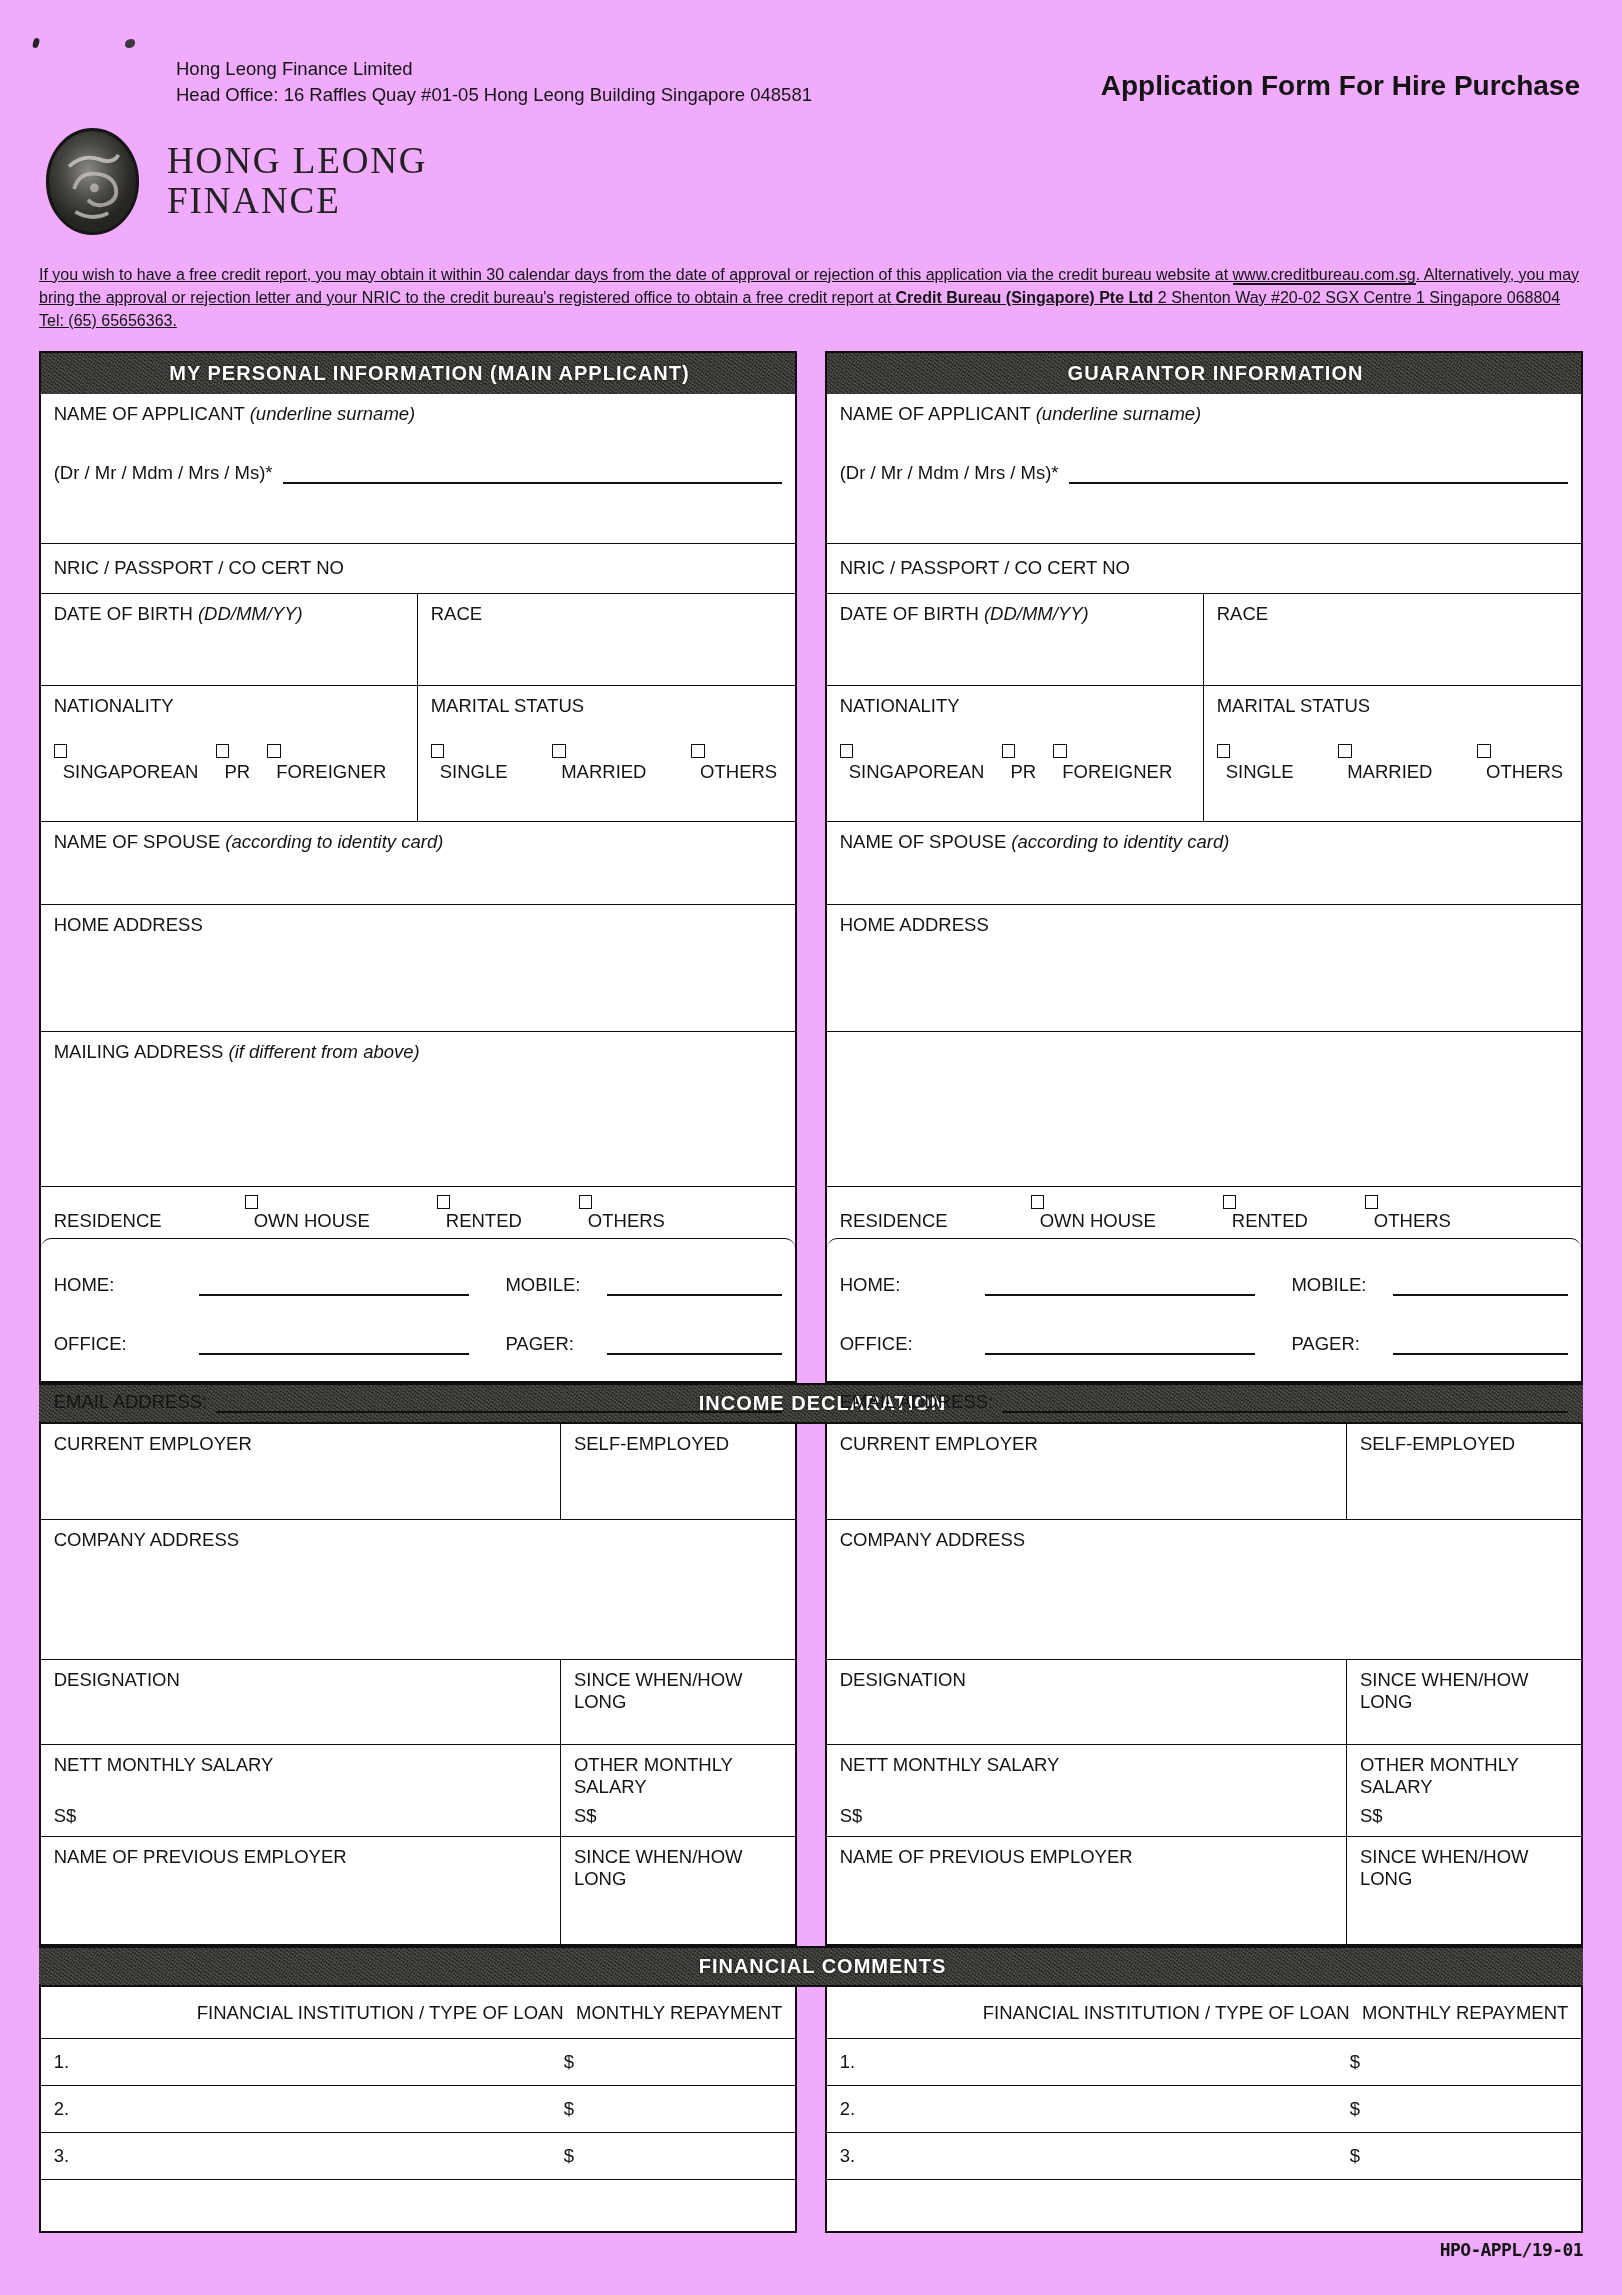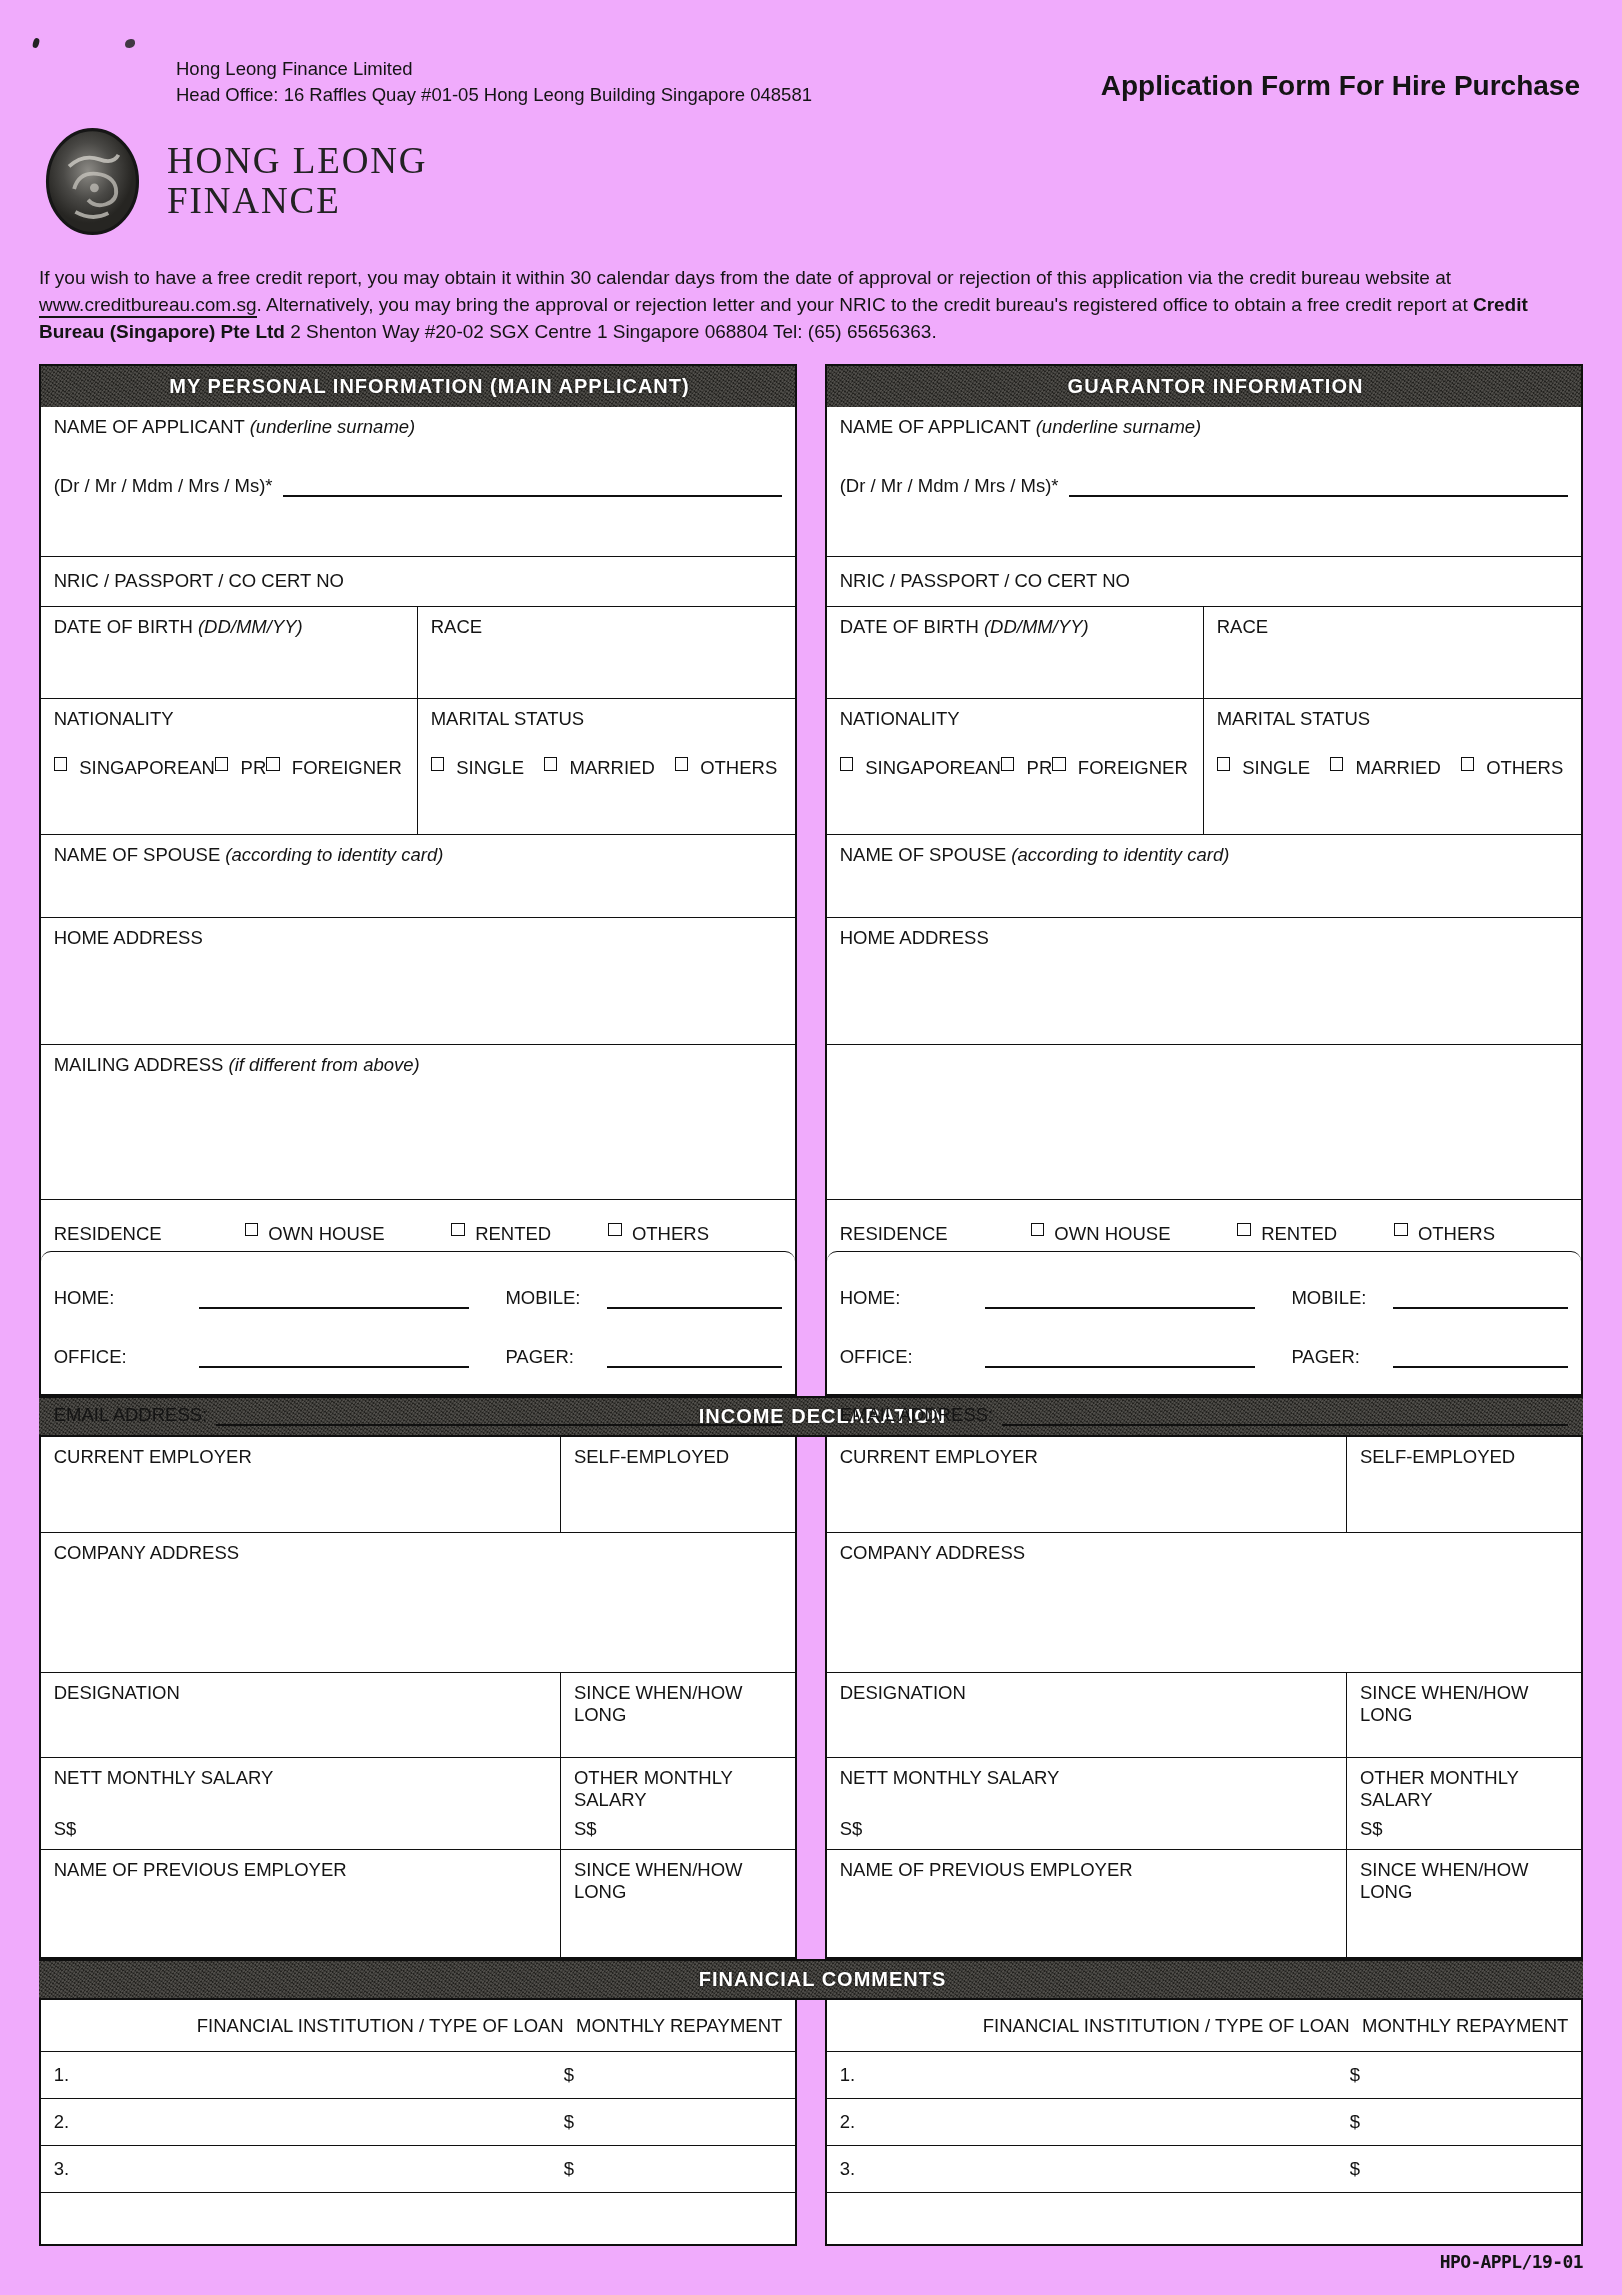--- a/index.html
+++ b/index.html
@@ -22,21 +22,21 @@
   .topbar { display: flex; justify-content: space-between; align-items: flex-start; margin: 56px 42px 0 176px; }
   .company { font-size: 18.5px; line-height: 1.4; }
   .form-title { font-size: 28px; font-weight: 700; padding-top: 14px; white-space: nowrap; }
 
   
   .logo-row { display: flex; align-items: center; gap: 27px; margin: 19px 0 0 45px; }
   .emblem svg { display: block; width: 95px; height: 109px; }
   .logo-text { font-family: "Liberation Serif", serif; font-size: 37px; line-height: 1.1; letter-spacing: 1.9px; color: #222; }
 
   
-  .intro { margin: 28px 39px 0 39px; font-size: 19px; line-height: 1.43; }
+  .intro { margin: 28px 39px 0 39px; font-size: 16px; line-height: 1.43; text-decoration: underline; }
   .intro .link { border-bottom: 2.5px solid #141414; padding-bottom: 0.6px; }
   .intro .b { font-weight: 700; }
 
   
   .form { margin: 19px 39px 0 39px; }
   .row2col { display: flex; gap: 28px; }
   .tbl { flex: 1 1 0; border: 2.5px solid #0f0f0f; background: #fff; }
   .row2col.mid .tbl { border-top: 0; }
 
   .secbar, .fullbar {
@@ -76,21 +76,21 @@
   .r-fhead { height: 51px; text-align: right; }
   .r-frow { height: 47px; }
   .r-fempty { height: 52px; }
 
   .salut { display: flex; align-items: flex-end; margin-top: 37px; }
   .fill { flex: 1; border-bottom: 2.5px solid #101010; height: 1.1em; margin-left: 10.2px; }
 
   .opts { display: flex; margin-top: 27px; justify-content: space-between; }
   .c1 .opts { padding-right: 18px; }
   .c2 .opts { padding-right: 5.1px; }
-  .opt { display: flex; flex-direction: row; align-items: flex-start; gap: 3.2px; }
+  .opt { display: flex; flex-direction: column; align-items: flex-start; gap: 3.2px; }
   .cb { width: 13.4px; height: 13.4px; border: 1.9px solid #101010; background: #fff; }
   .opt > span { padding-left: 9px; white-space: nowrap; }
 
   .r-res { display: flex; align-items: flex-end; padding-bottom: 6.4px; }
   .r-res .opt { gap: 1.3px; }
   .r-res .o1 { margin-left: 83px; }
   .r-res .o2 { margin-left: 67px; }
   .r-res .o3 { margin-left: 57px; }
 
   .pl { display: flex; align-items: flex-end; }

